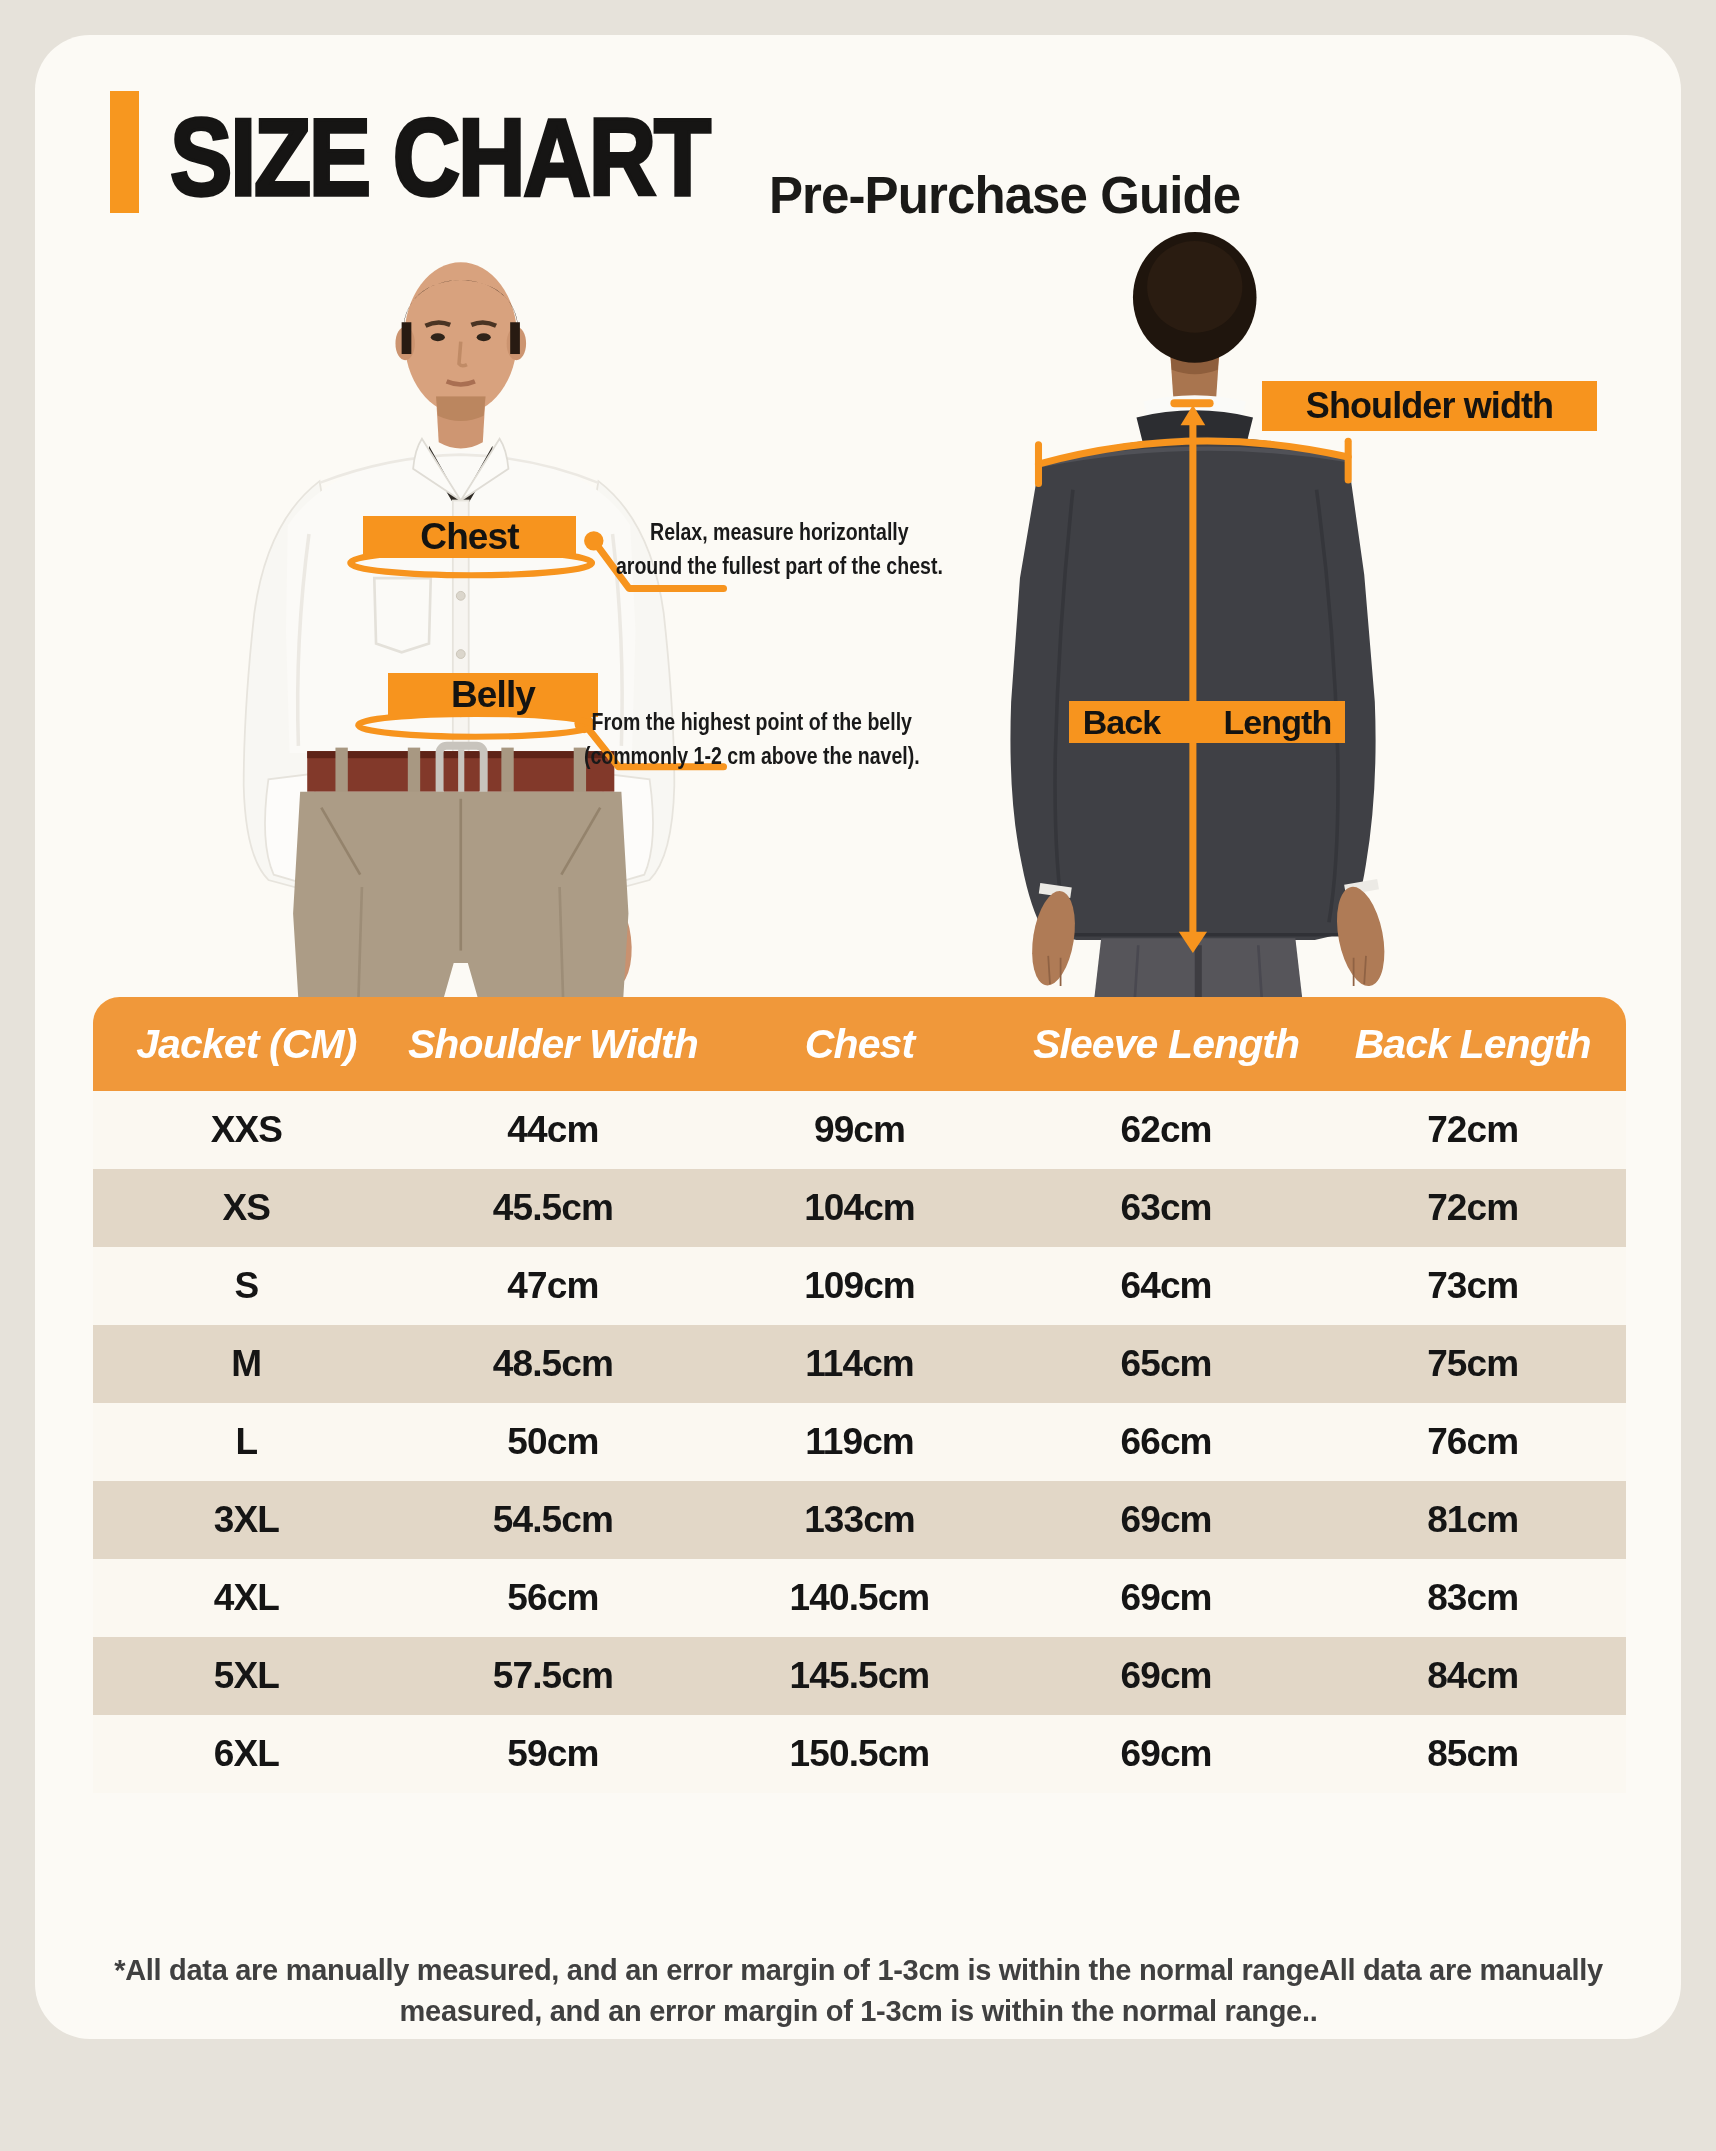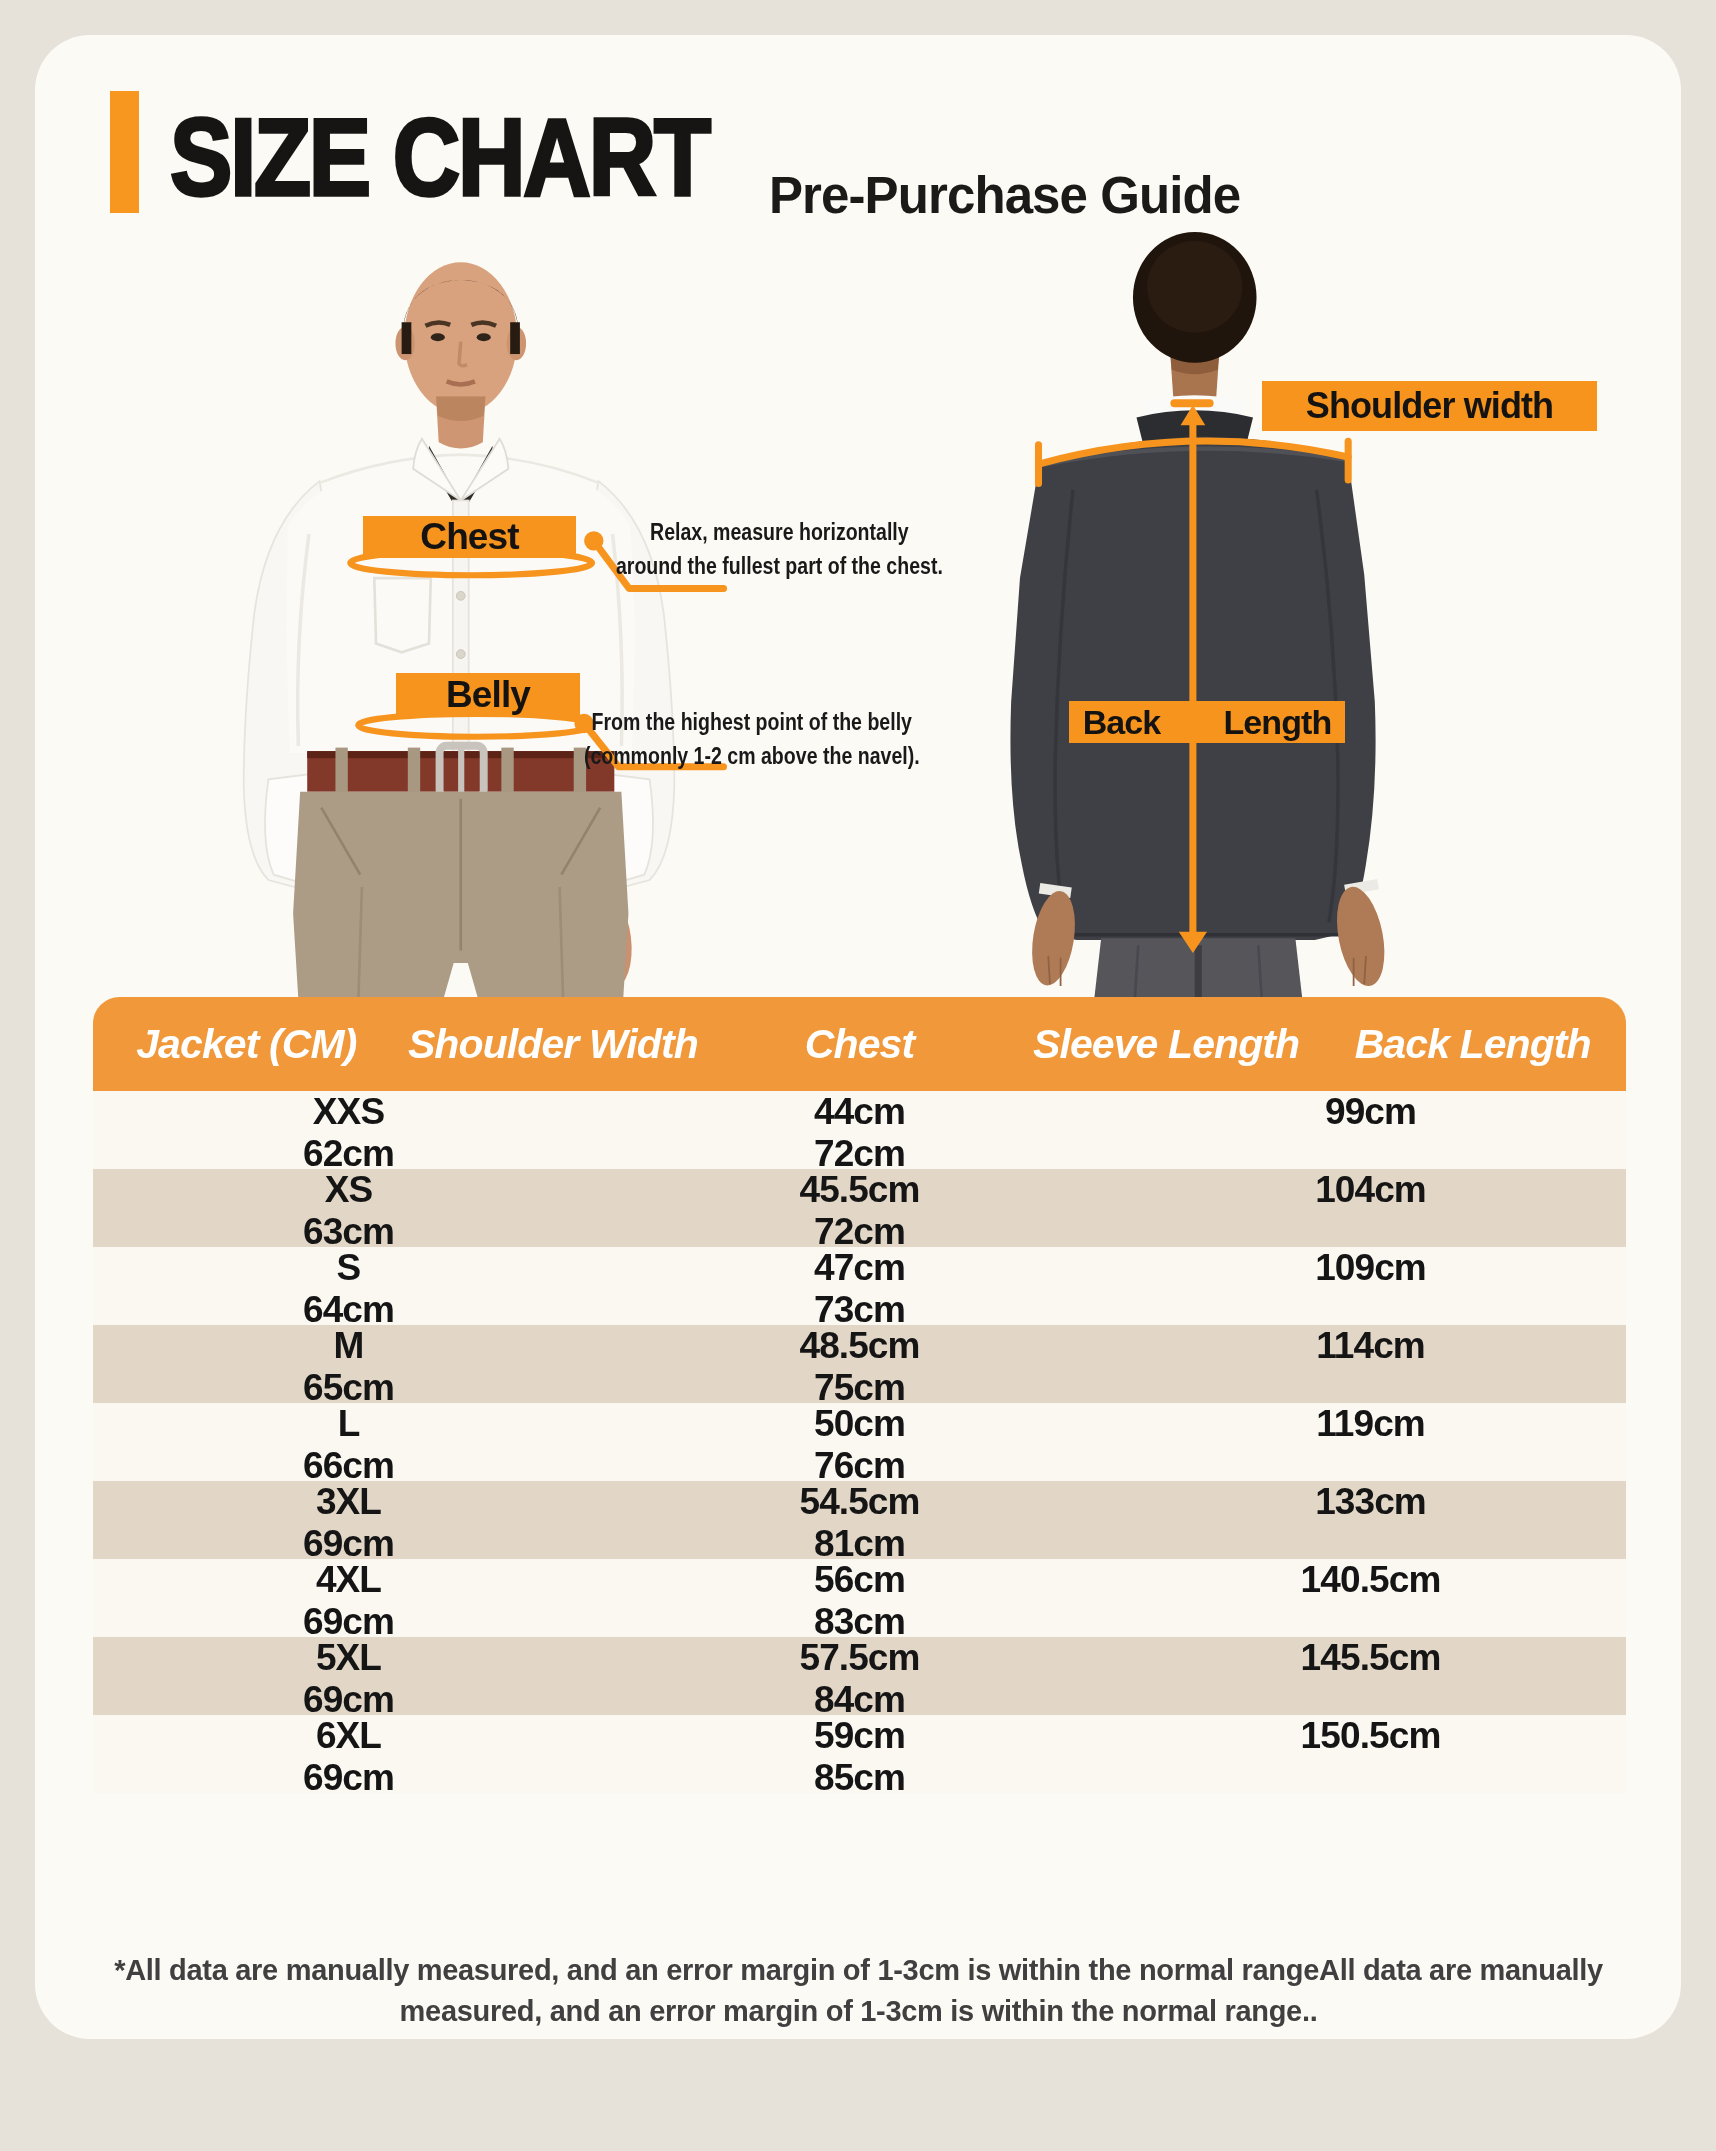--- a/index.html
+++ b/index.html
@@ -14,34 +14,34 @@
         transform:scaleX(0.85);transform-origin:left top;-webkit-text-stroke:3.5px #161514;}
   .subtitle{position:absolute;left:769px;top:147px;font-size:51px;line-height:1;
         font-weight:700;color:#1B1A18;letter-spacing:-0.9px;z-index:4;margin-top:23px;}
   .figure{position:absolute;z-index:2;}
   .front-figure{left:203px;top:234px;width:512px;height:766px;}
   .back-figure{left:997px;top:225px;width:512px;height:775px;}
   .overlay{position:absolute;left:0;top:0;width:1717px;height:2152px;z-index:3;pointer-events:none;}
   .mlabel{position:absolute;background:#F7941E;color:#141311;font-weight:700;
         display:flex;align-items:center;justify-content:center;z-index:4;letter-spacing:-0.9px;}
   .chest-box{left:363px;top:516px;width:213px;height:42px;font-size:37px;}
-  .belly-box{left:396px;top:673px;width:184px;height:44px;font-size:37px;}
+  .belly-box{left:388px;top:673px;width:210px;height:44px;font-size:37px;}
   .shoulder-box{left:1262px;top:381px;width:335px;height:50px;font-size:36px;}
   .backlen-box{left:1069px;top:701px;width:276px;height:42px;font-size:34px;
         white-space:pre;word-spacing:23px;}
   .note{position:absolute;z-index:4;font-weight:700;color:#191919;text-align:center;
         font-size:23px;line-height:34px;transform:scaleX(0.85);transform-origin:left top;}
   .note div{white-space:nowrap;}
   .chest-note{left:603px;top:515px;width:415px;}
   .belly-note{left:572px;top:705px;width:423px;}
   .size-table{position:absolute;left:93px;top:997px;width:1533px;z-index:4;}
   .thead{height:94px;background:#F0983A;border-radius:26.5px 26.5px 0 0;
         display:grid;grid-template-columns:repeat(5,1fr);align-items:center;}
   .th{color:#FFFFFF;font-weight:700;font-size:41px;text-align:center;letter-spacing:-0.9px;font-style:italic;}
-  .tbody .trow{height:78px;display:grid;grid-template-columns:repeat(3,1fr);
+  .tbody .trow{height:78px;display:grid;grid-template-columns:repeat(5,1fr);
         align-items:center;background:#FBF8F1;}
   .tbody .trow:nth-child(even){background:#E2D7C7;}
   .td{color:#151515;font-weight:700;font-size:37px;text-align:center;letter-spacing:-0.9px;}
   .footnote{position:absolute;left:91px;top:1950px;width:1535px;z-index:4;
         text-align:center;font-weight:700;font-size:29px;line-height:41px;
         color:#404040;letter-spacing:-0.3px;}
 </style>
 </head>
 <body>
 

